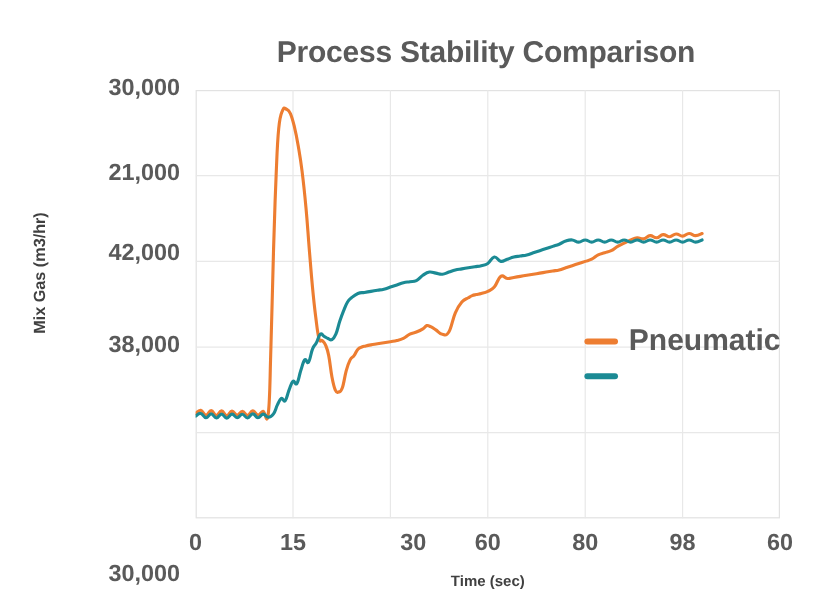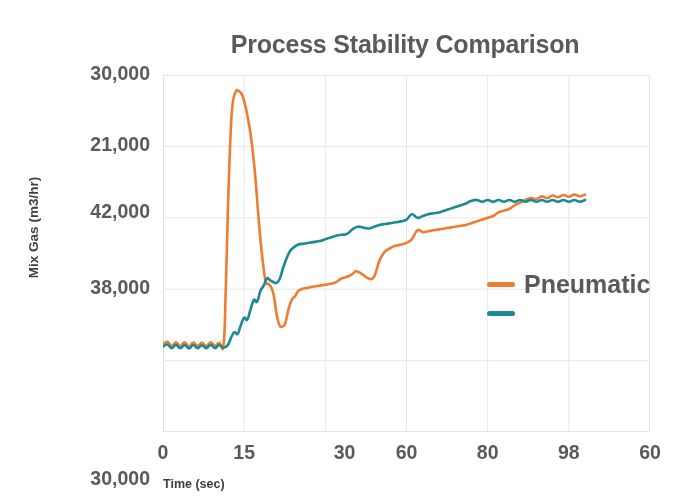--- a/index.html
+++ b/index.html
@@ -45,20 +45,21 @@
     color: #404040;
     transform: rotate(-90deg);
     transform-origin: center center;
     white-space: nowrap;
   }
   .xlabel {
     position: absolute;
     left: 163px;
     top: 477px;
     width: 487px;
+    text-align: center;
     font-size: 12.5px;
     font-weight: bold;
     color: #404040;
     white-space: nowrap;
   }
   .ytick {
     position: absolute;
     right: 0;
     width: 100px;
     text-align: right;

